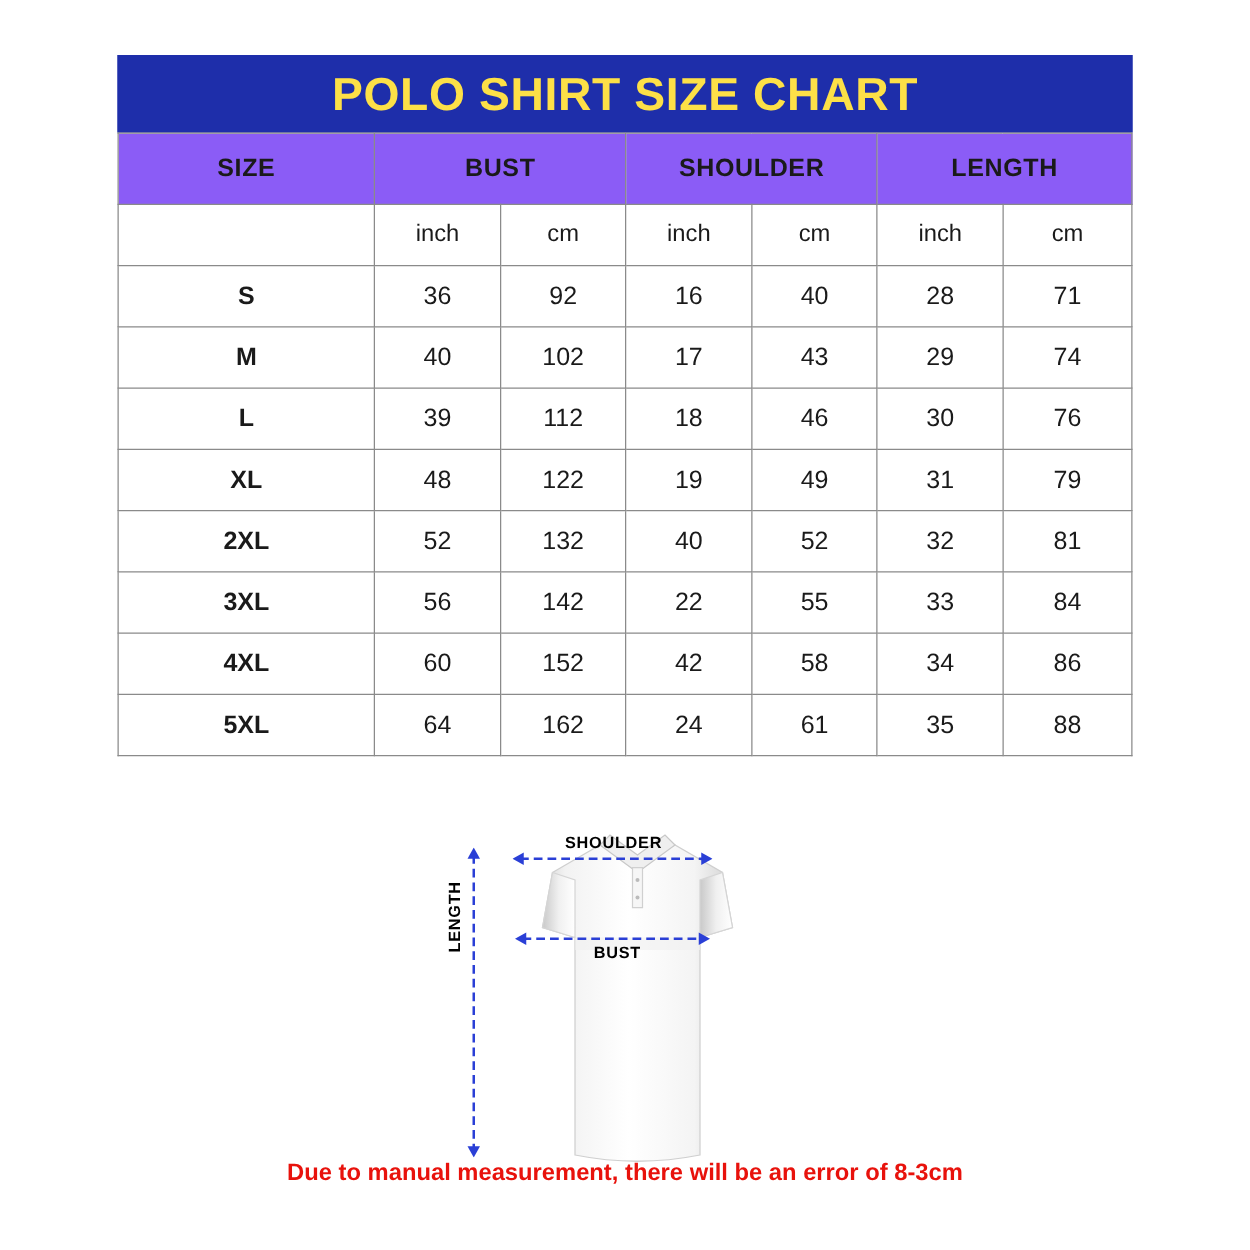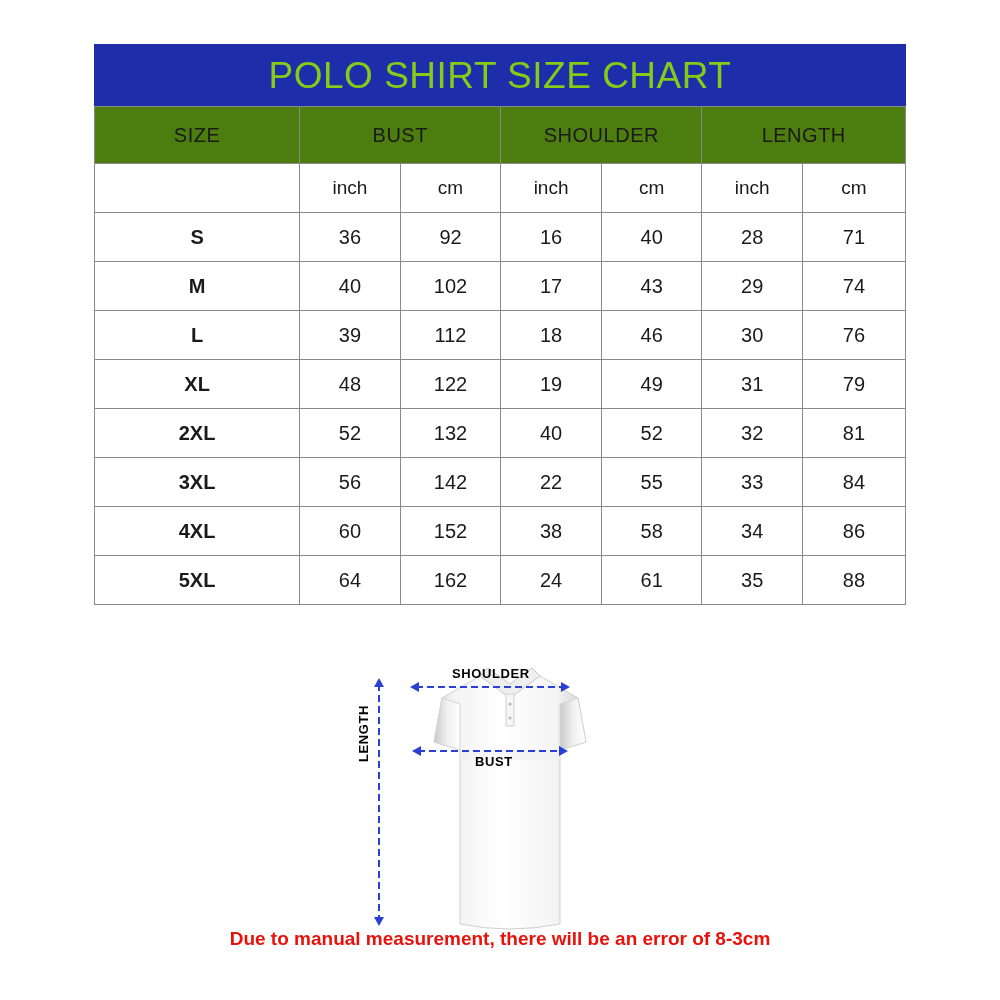--- a/index.html
+++ b/index.html
@@ -19,23 +19,23 @@
   
   .chart-wrap {
     position: absolute;
     left: 94px;
     top: 44px;
     width: 812px;
   }
 
   .chart-title {
     background: #1e2eaa;
-    color: #84cc16;
+    color: #fde047;
     font-size: 37px;
-    font-weight: normal;
+    font-weight: bold;
     text-align: center;
     letter-spacing: 0.5px;
     height: 62px;
     line-height: 62px;
     border: 1px solid #1e2eaa;
     box-sizing: border-box;
   }
 
   table.size-table {
     border-collapse: collapse;
@@ -46,22 +46,22 @@
   table.size-table th {
     border: 1px solid #8a8a8a;
     text-align: center;
     font-size: 19px;
     color: #1a1a1a;
     padding: 0;
     height: 48px;
     font-weight: normal;
   }
   table.size-table th {
-    background: #4d7c0f;
-    font-weight: normal;
+    background: #8b5cf6;
+    font-weight: bold;
     font-size: 20px;
     height: 56px;
     letter-spacing: 0.5px;
   }
   table.size-table tr.units td {
     font-weight: normal;
     font-size: 19px;
     height: 48px;
   }
   table.size-table tr.units td.blank {
@@ -211,21 +211,21 @@
         <td>22</td>
         <td>55</td>
         <td>33</td>
         <td>84</td>
       </tr>
 
       <tr class="data-row">
         <td class="size-cell">4XL</td>
         <td>60</td>
         <td>152</td>
-        <td>38</td>
+        <td>42</td>
         <td>58</td>
         <td>34</td>
         <td>86</td>
       </tr>
 
       <tr class="data-row">
         <td class="size-cell">5XL</td>
         <td>64</td>
         <td>162</td>
         <td>24</td>

